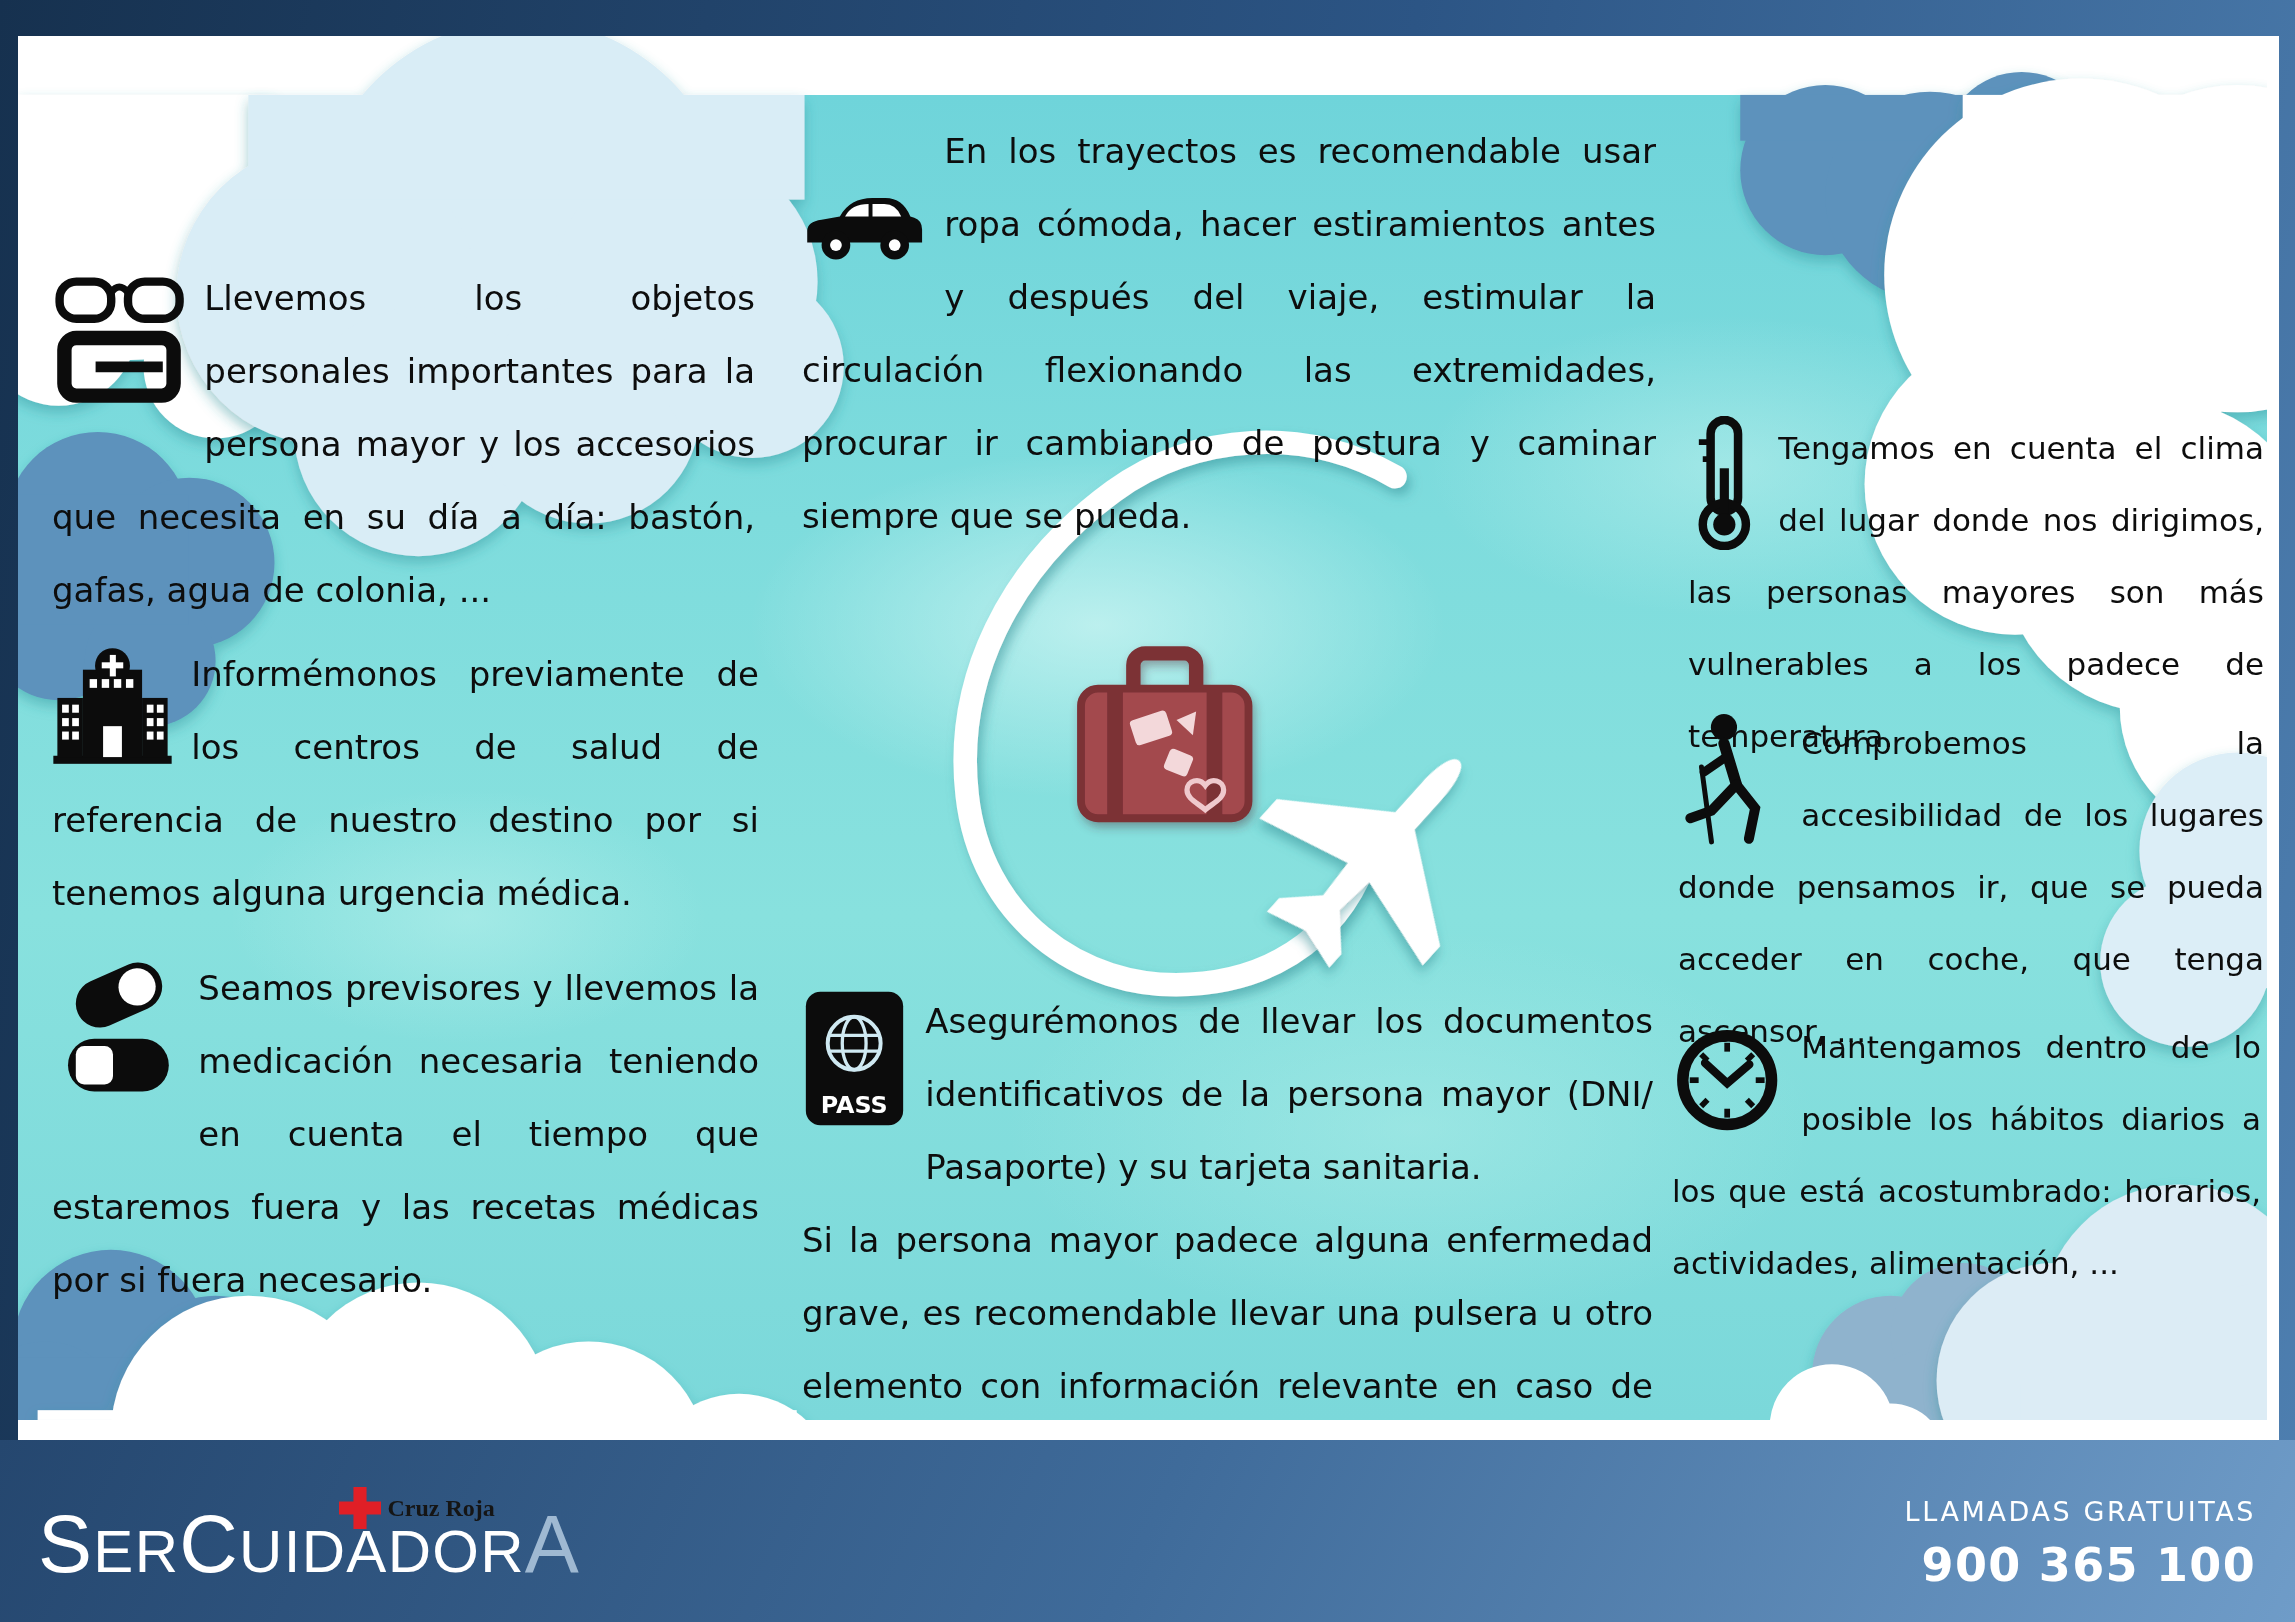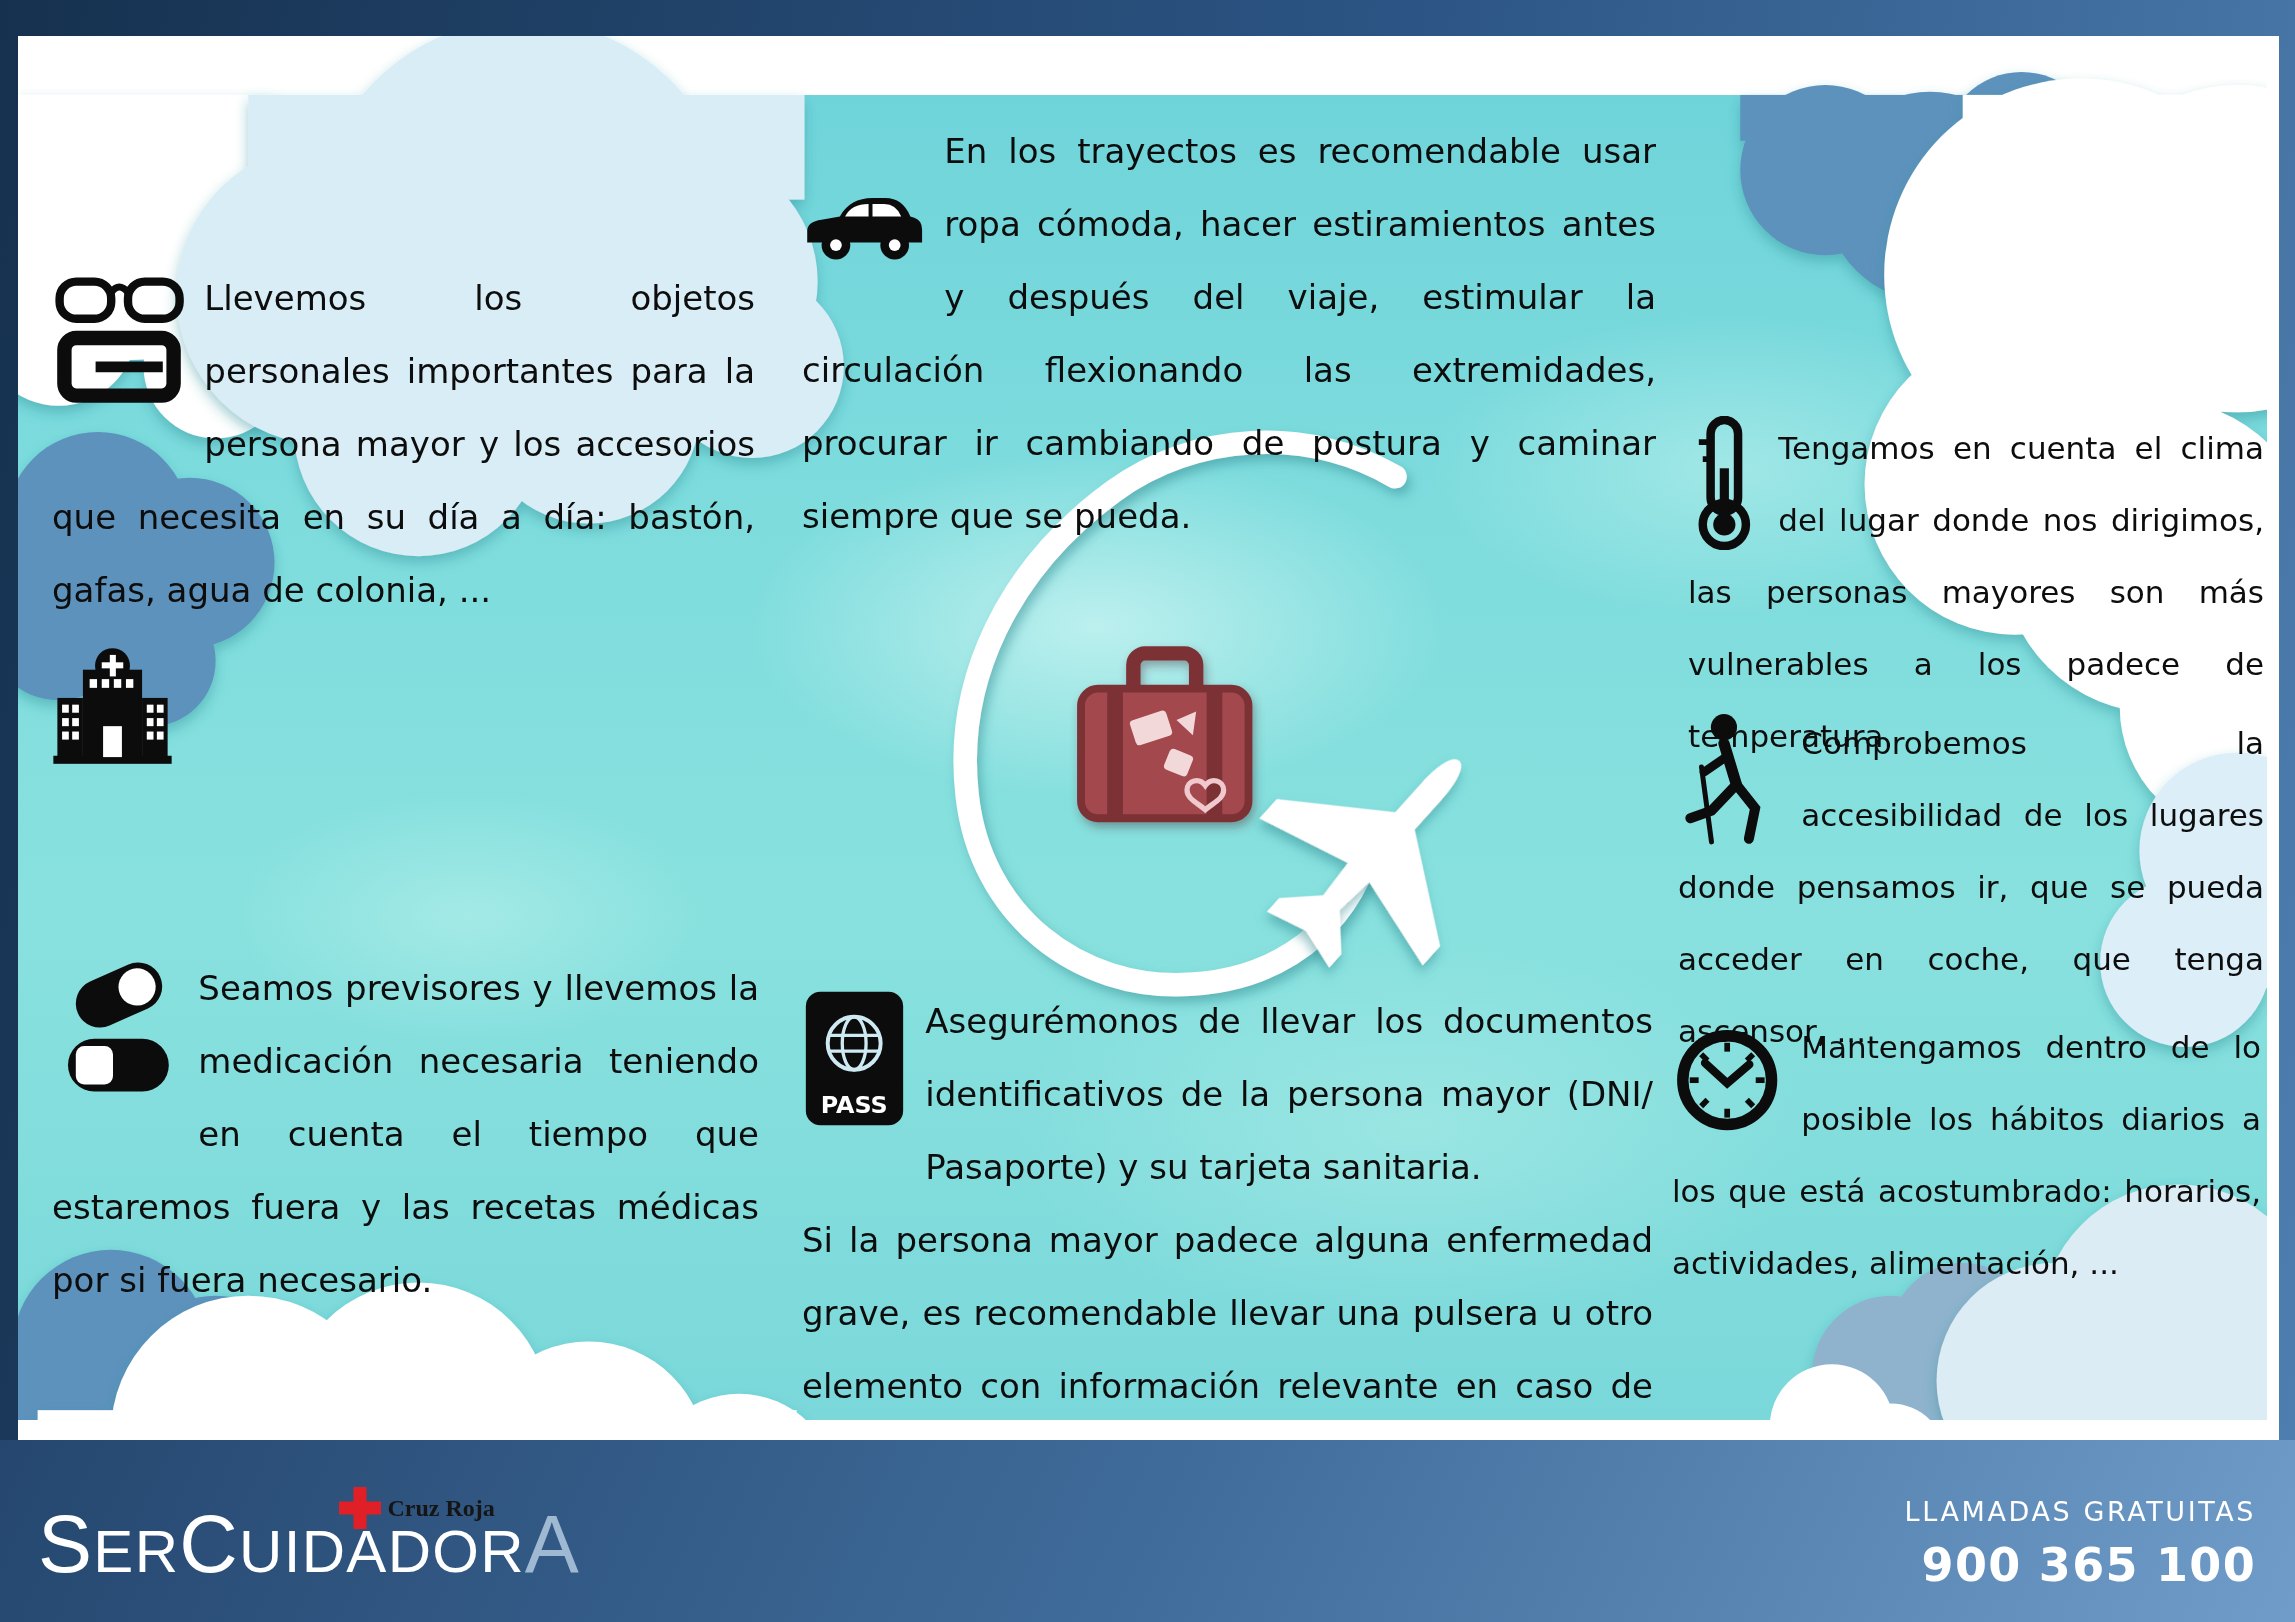--- a/index.html
+++ b/index.html
@@ -208,20 +208,21 @@
               <rect x="156" y="108" width="10" height="12"></rect>
           <rect x="141" y="128" width="10" height="12"></rect>
               <rect x="156" y="128" width="10" height="12"></rect>
           <rect x="56" y="50" width="11" height="13"></rect>
               <rect x="74" y="50" width="11" height="13"></rect>
           <rect x="92" y="50" width="11" height="13"></rect>
               <rect x="110" y="50" width="11" height="13"></rect>
         </g>
       </svg>
         </span>
+      <span>Informémonos previamente de los centros de salud de referencia de nuestro destino por si tenemos alguna urgencia médica.</span>
     </p>
   </div>
 
   <div class="tip" style="left:802px; top:115px; width:854px;">
     <p><span class="icon" style="width:124px; height:131px; margin-top:46px;">
       <svg viewBox="0 0 190 135">
         <path d="M8 92 L8 74 Q8 60 30 57 L58 52 Q74 24 108 24 L128 24 Q154 24 166 52 L172 54 Q184 58 184 72 L184 92 Z" fill="#0c0c0c"></path>
         <path d="M66 52 Q76 33 102 33 L102 52 Z" fill="#ffffff"></path>
         <path d="M108 33 L126 33 Q144 33 152 52 L108 52 Z" fill="#ffffff"></path>
         <circle cx="52" cy="96" r="22" fill="#0c0c0c"></circle>

